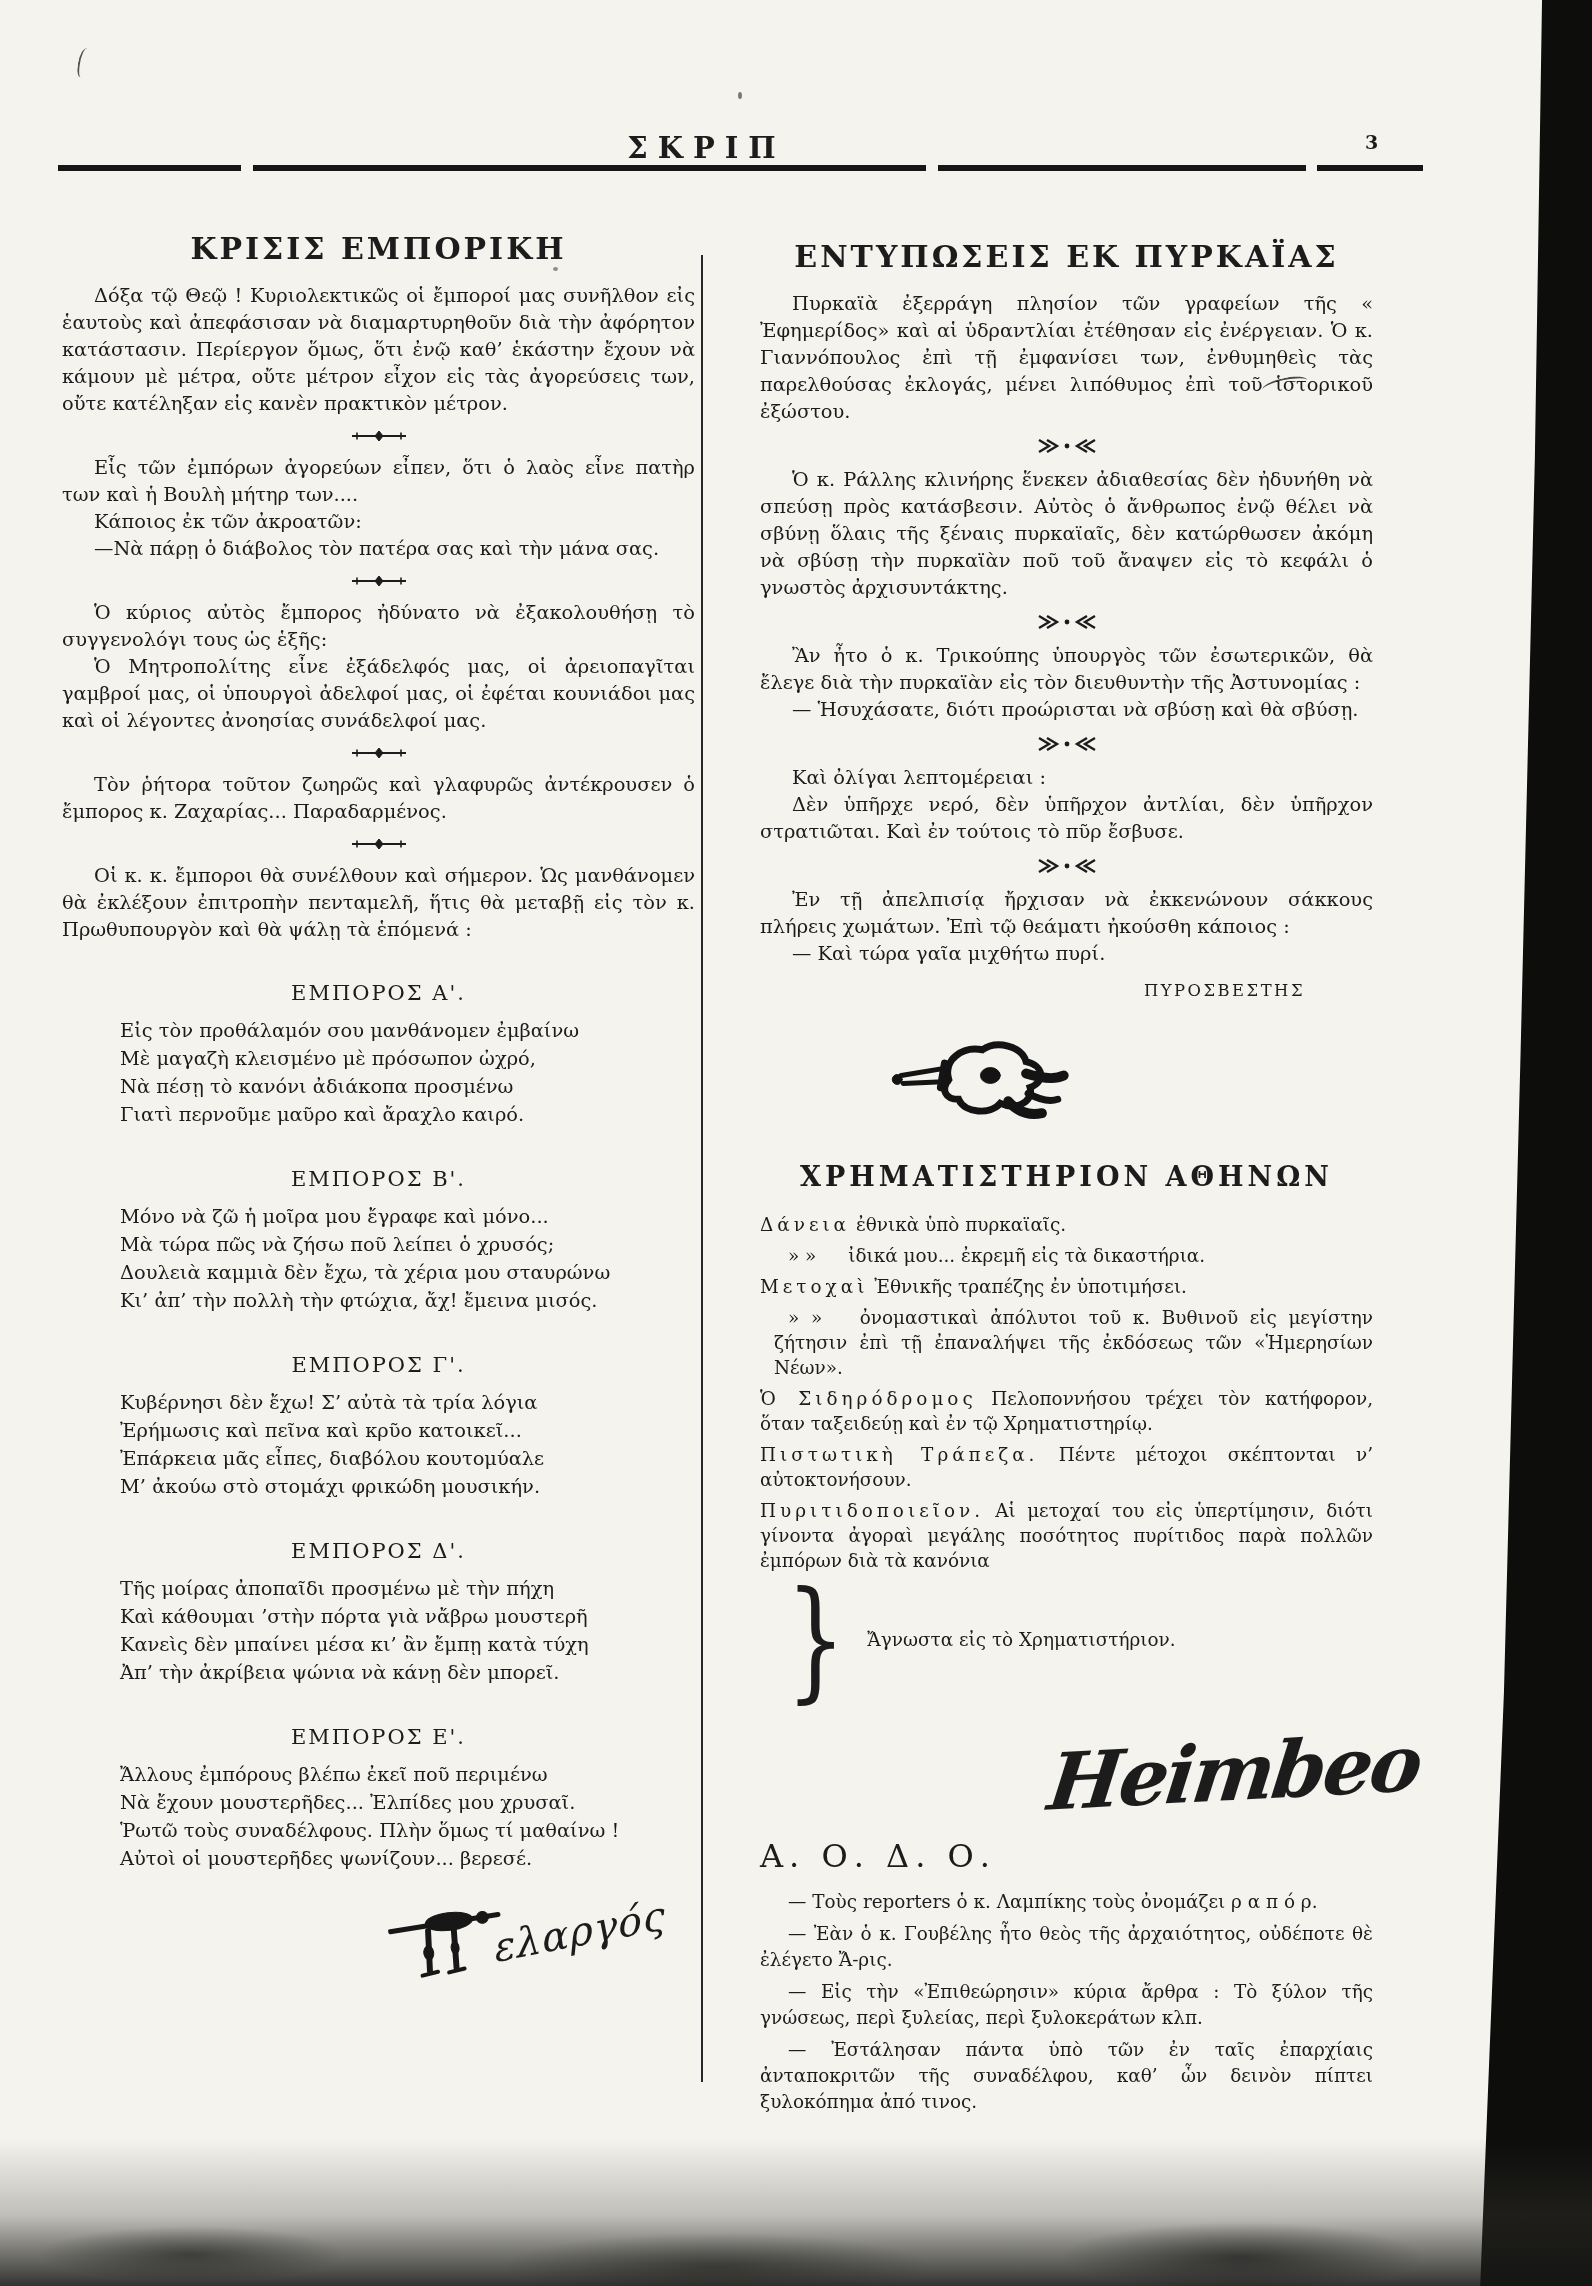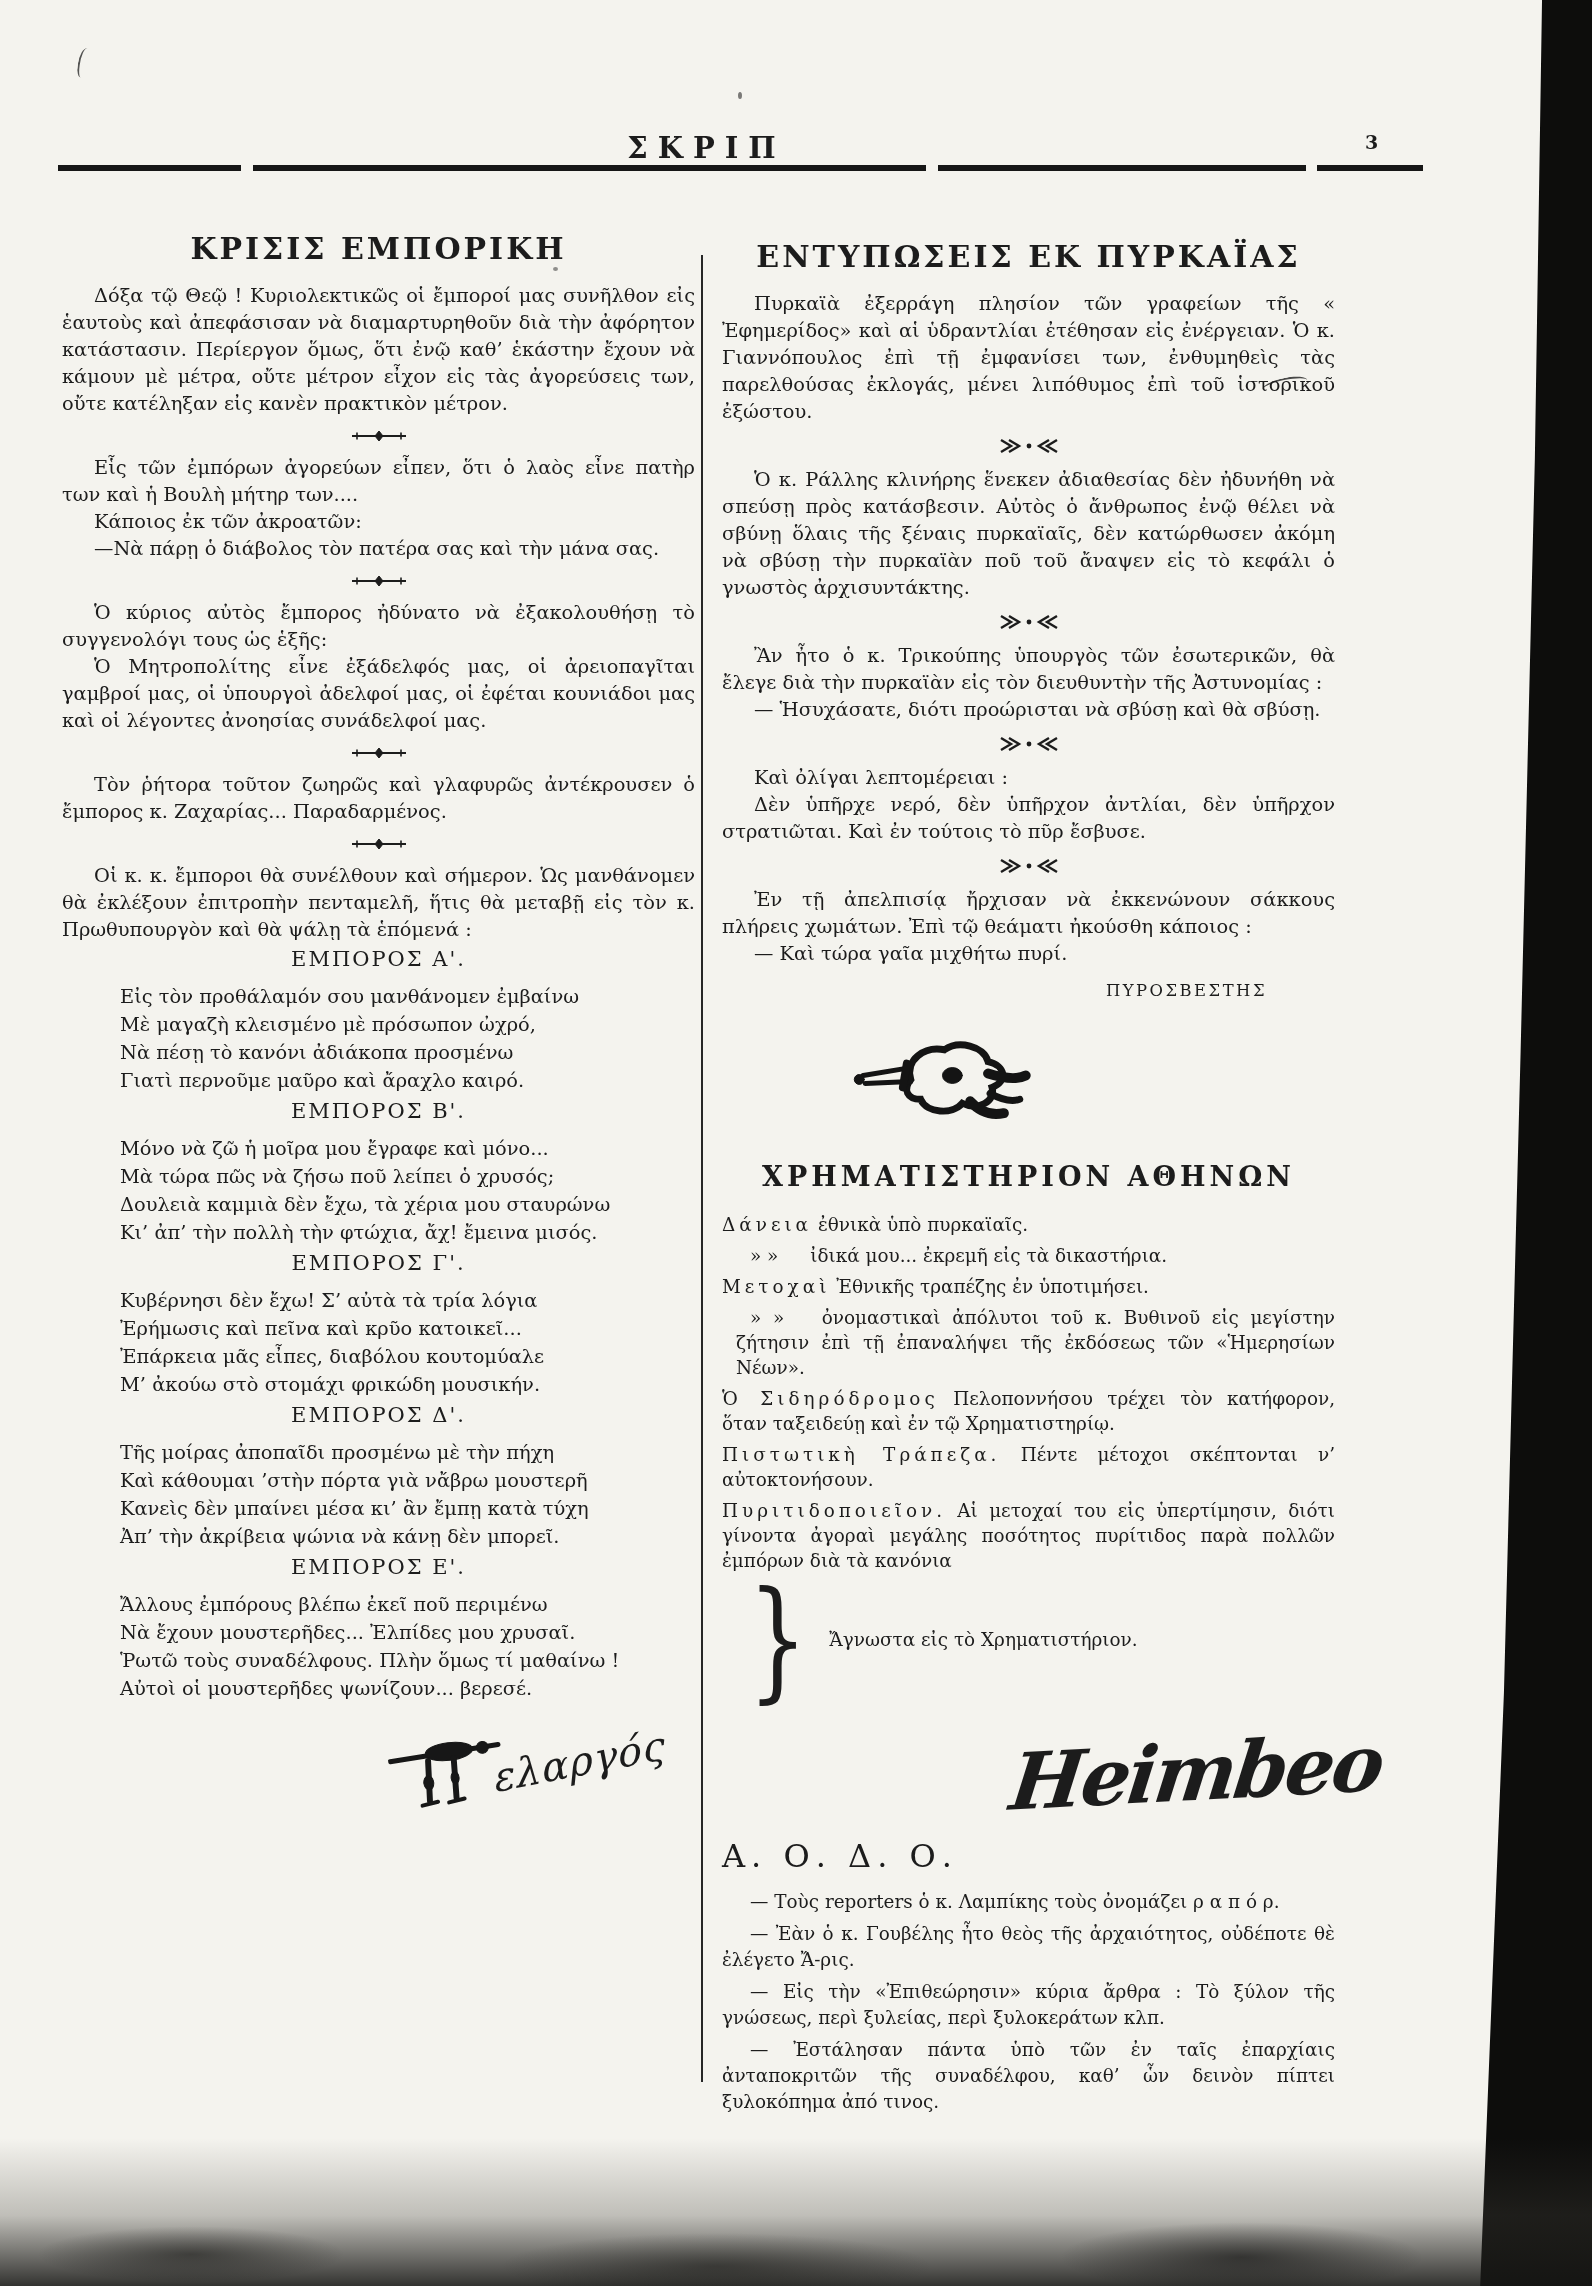--- a/index.html
+++ b/index.html
@@ -46,35 +46,35 @@
     position:absolute;left:58px;top:165px;width:1365px;height:6px;
     background:linear-gradient(to right,
       #161616 0 13.4%, transparent 13.4% 14.3%,
       #161616 14.3% 63.6%, transparent 63.6% 64.5%,
       #161616 64.5% 91.4%, transparent 91.4% 92.2%,
       #161616 92.2% 100%);
   }
   .column-divider{position:absolute;left:701px;top:255px;width:2px;height:1827px;background:#262626;}
   
   .col-left{position:absolute;left:62px;top:231px;width:633px;}
-  .col-right{position:absolute;left:722px;top:239px;width:613px;}
+  .col-right{position:absolute;left:760px;top:239px;width:613px;}
   .article-title{
     text-align:center;font-size:30px;font-weight:bold;letter-spacing:3px;
     margin:0 0 16px 0;white-space:nowrap;
   }
   .body-p{
     margin:0;font-size:19.4px;line-height:27px;
     text-align:justify;text-indent:32px;
   }
   .body-p.dialog{text-indent:32px;}
   .orn{display:flex;justify-content:center;align-items:center;margin:13px 0 12px 0;}
   .orn svg{display:block;}
   
   .stanza-h{
-    text-align:center;font-size:21px;letter-spacing:2px;margin:4px 0 12px 0;font-weight:normal;
+    text-align:center;font-size:21px;letter-spacing:2px;margin:38px 0 12px 0;font-weight:normal;
   }
   .stanza p{
     margin:0;font-size:19.4px;line-height:28px;text-align:left;text-indent:0;
     padding-left:58px;
   }
   
   .sig-pelargos{
     margin:26px 0 0 328px;display:flex;align-items:flex-start;
     transform:rotate(-7deg);
   }

